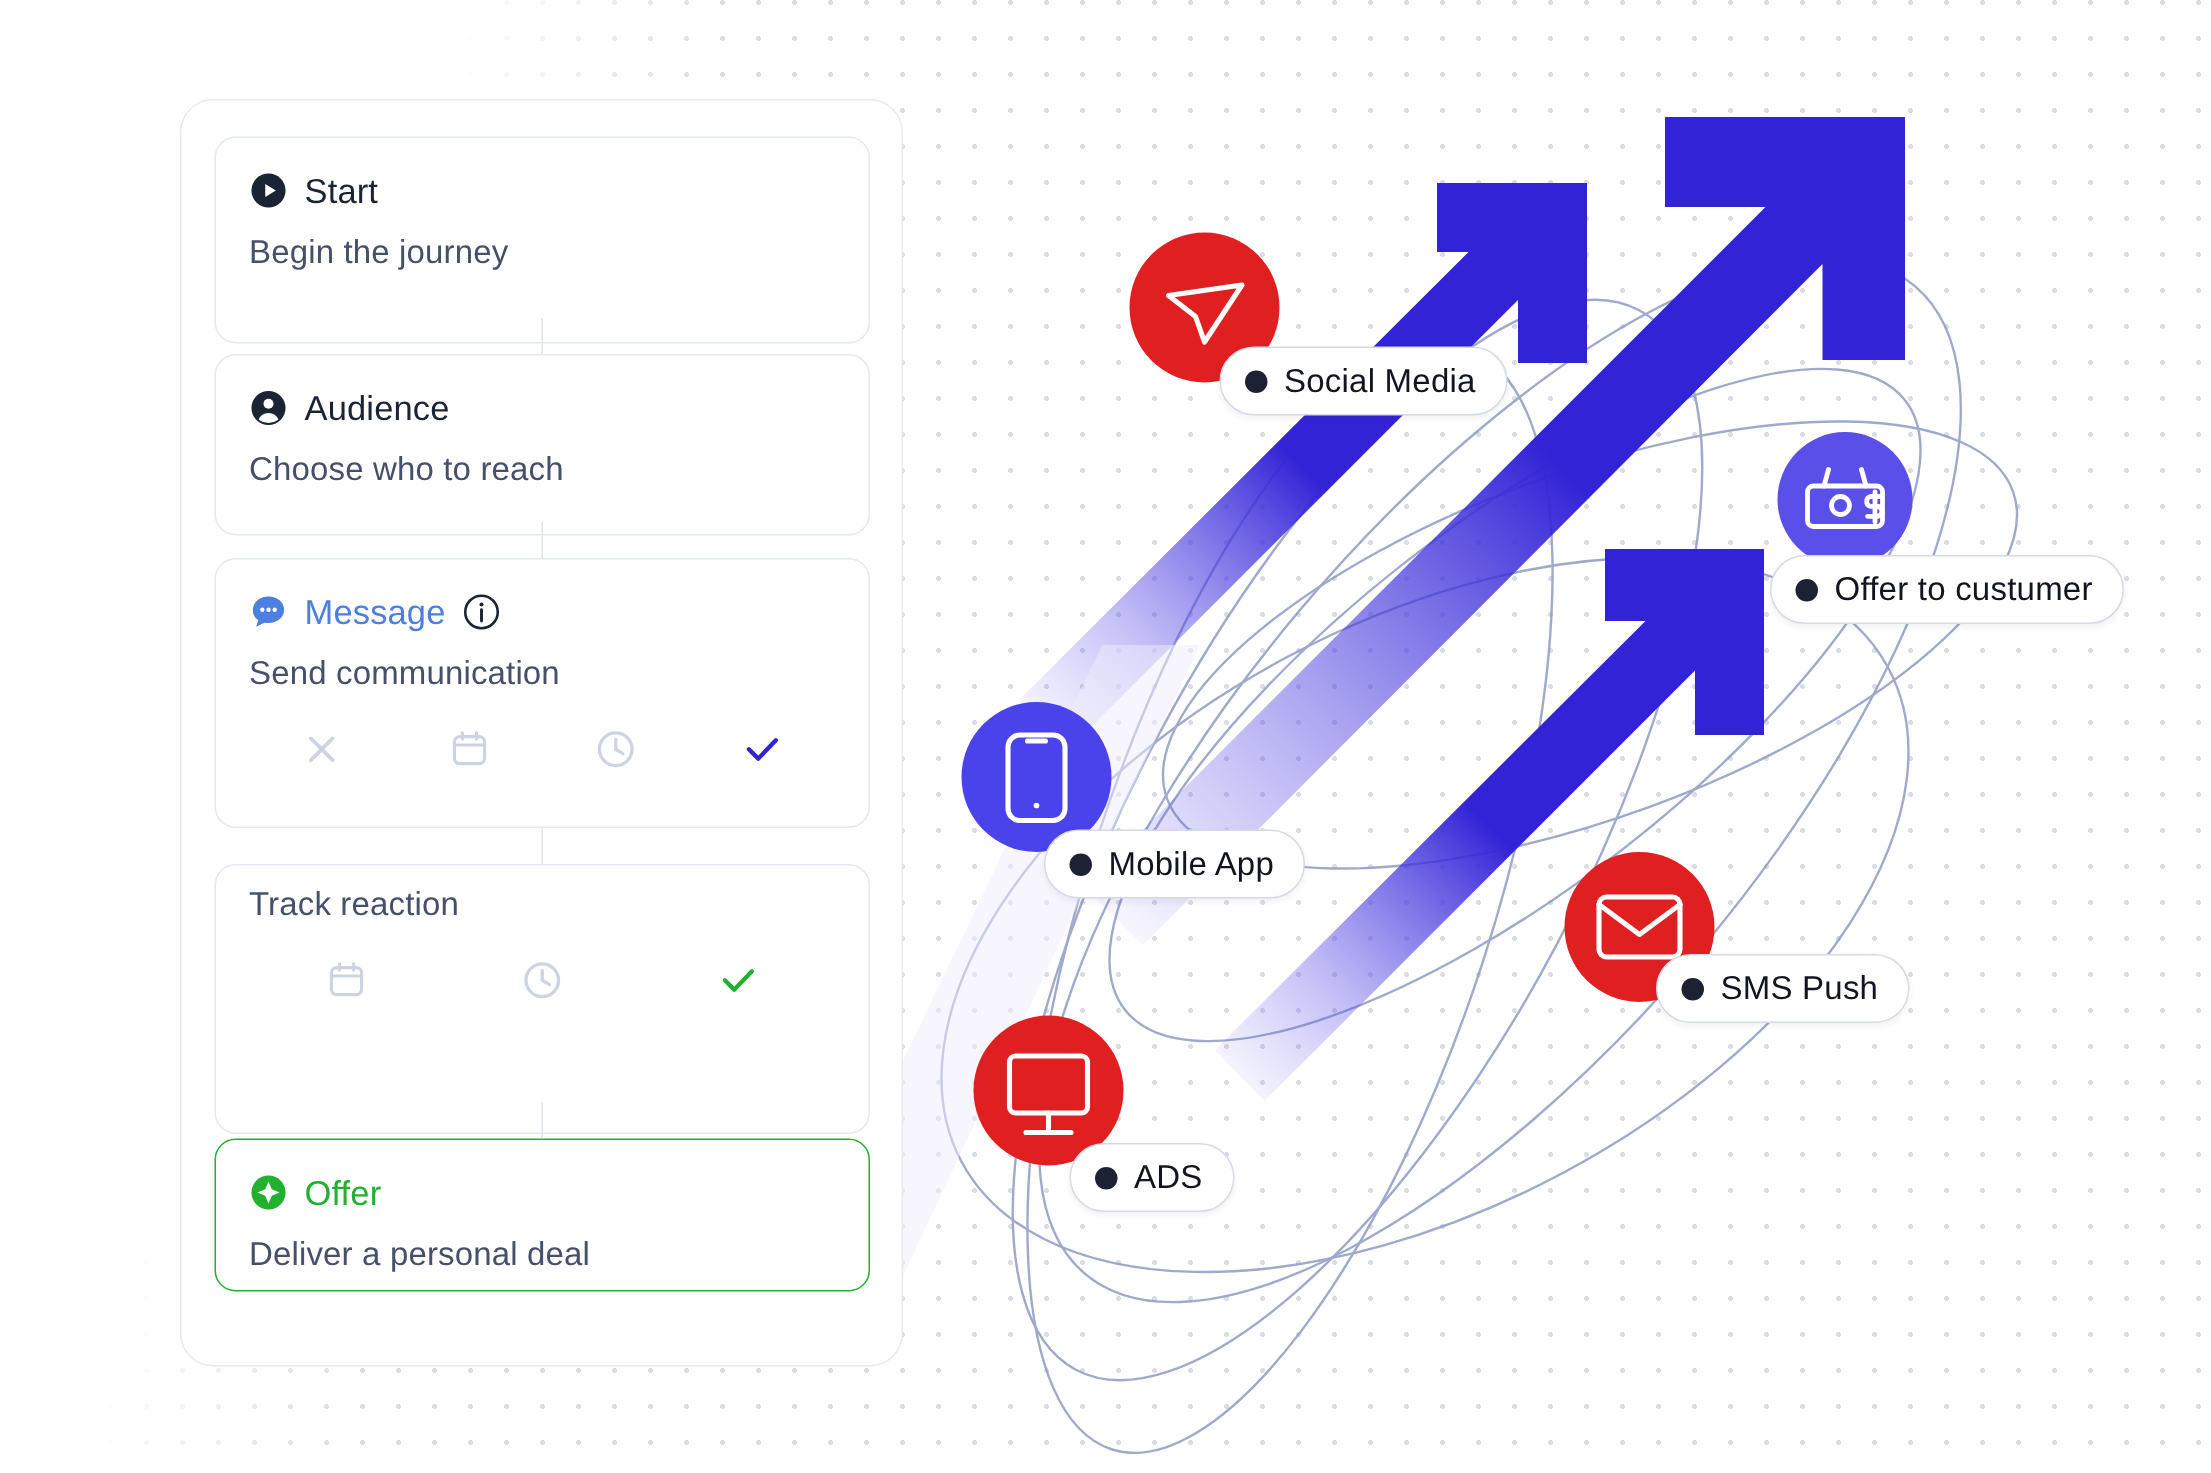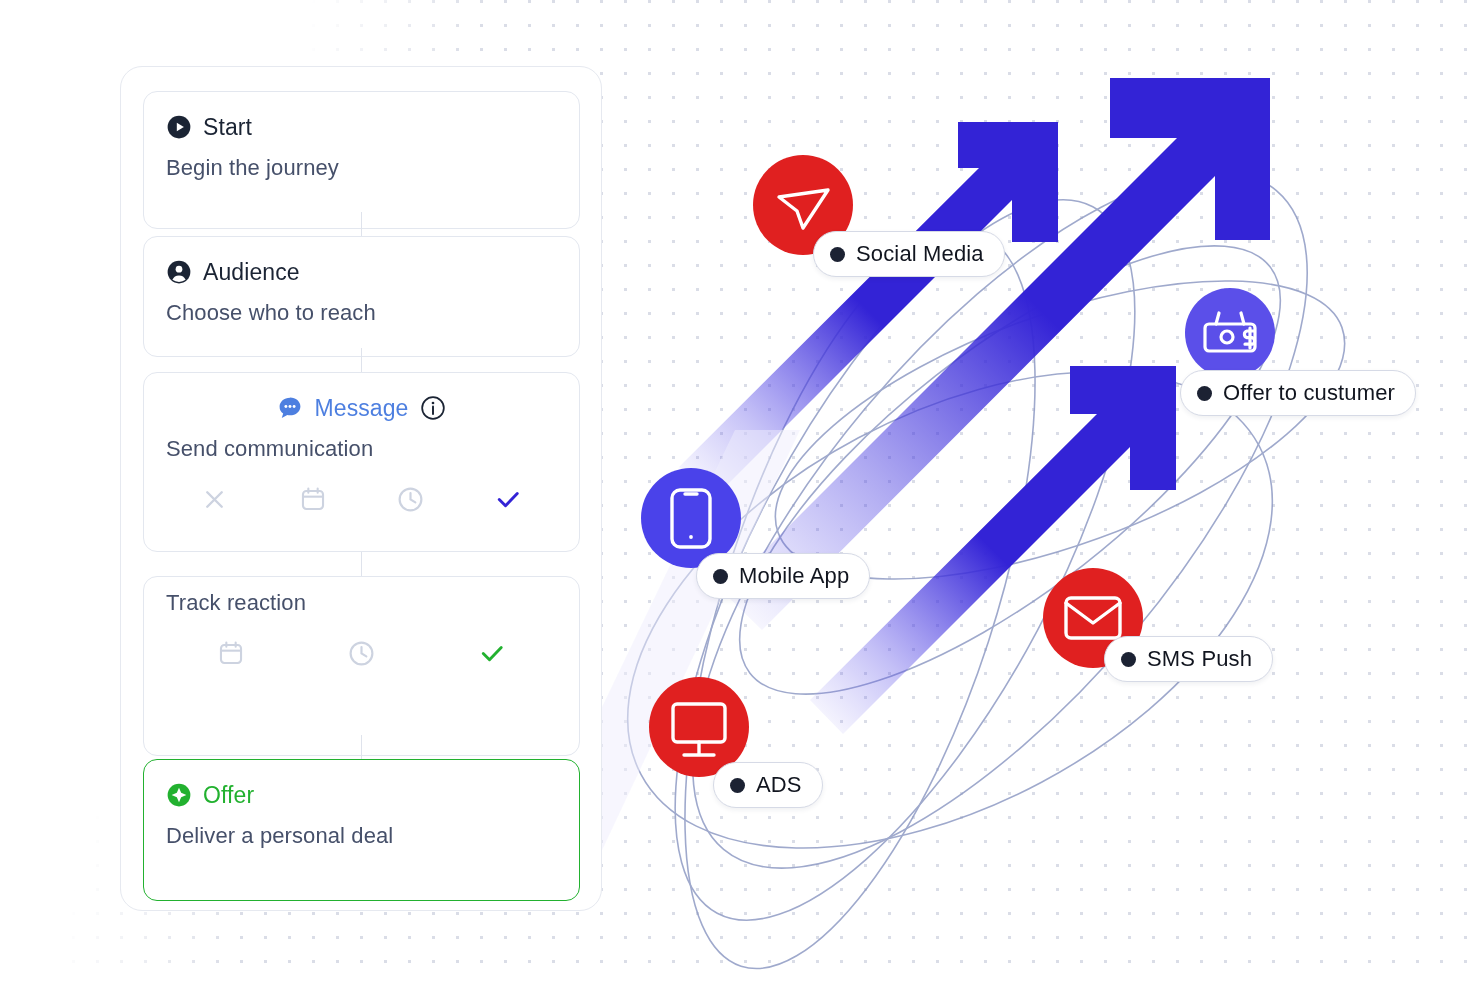--- a/index.html
+++ b/index.html
@@ -190,21 +190,21 @@
         <circle cx="12" cy="12" r="10.5" fill="#1b2434"></circle>
         <circle cx="12" cy="9.4" r="3.1" fill="#ffffff"></circle>
         <path d="M5.9 19.2 a6.6 6.6 0 0 1 12.2 0 A10.4 10.4 0 0 1 5.9 19.2 Z" fill="#ffffff"></path>
       </svg>
       <span class="card-title">Audience</span>
     </div>
     <div class="card-sub">Choose who to reach</div>
   </div>
 
   <div class="card" style="top:305px;height:180px;">
-    <div class="card-head" style="justify-content:center;">
+    <div class="card-head" style="justify-content:flex-start;">
       <span style="display:flex;align-items:center;gap:11px;">
         <svg class="mini" viewBox="0 0 24 24">
           <path d="M12 2.4c5.4 0 9.6 3.6 9.6 8.2 0 4.6-4.2 8.2-9.6 8.2a12 12 0 0 1-2.5-.26l-5.1 2.6 1.3-4a7.7 7.7 0 0 1-3.3-6.5c0-4.6 4.2-8.2 9.6-8.2z" fill="#4d7fe0"></path>
           <circle cx="8.2" cy="10.6" r="1.35" fill="#ffffff"></circle>
           <circle cx="12" cy="10.6" r="1.35" fill="#ffffff"></circle>
           <circle cx="15.8" cy="10.6" r="1.35" fill="#ffffff"></circle>
         </svg>
         <span class="card-title blue">Message</span>
       </span>
       <svg class="mini" viewBox="0 0 24 24">
@@ -258,21 +258,21 @@
         </svg>
       </span>
       <span>
         <svg class="mini" viewBox="0 0 24 24" style="width:30px;height:30px">
           <path d="M5 12.4 L10 17.4 L19.4 7.6" fill="none" stroke="#22b12f" stroke-width="2.3" stroke-linecap="round" stroke-linejoin="round"></path>
         </svg>
       </span>
     </div>
   </div>
 
-  <div class="card green" style="top:692px;height:142px;">
+  <div class="card green" style="top:692px;height:102px;">
     <div class="card-head">
       <svg class="mini" viewBox="0 0 24 24">
         <circle cx="12" cy="12" r="10.5" fill="#22b12f"></circle>
         <path d="M12 5.2 L14 10 L18.8 12 L14 14 L12 18.8 L10 14 L5.2 12 L10 10 Z" fill="#ffffff"></path>
       </svg>
       <span class="card-title green">Offer</span>
     </div>
     <div class="card-sub">Deliver a personal deal</div>
   </div>
 

